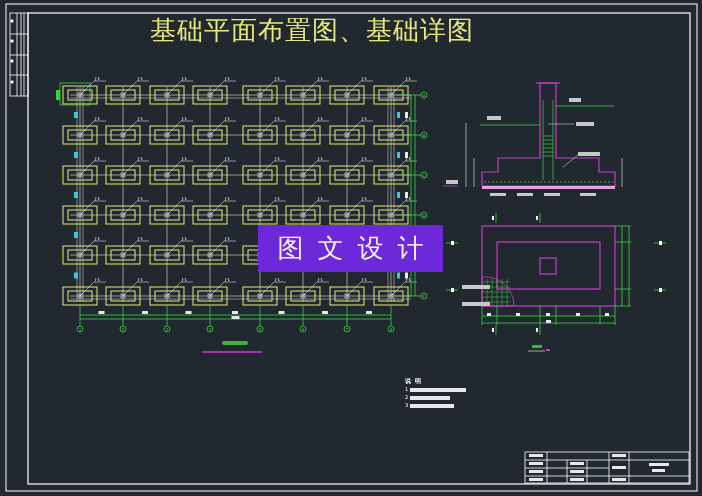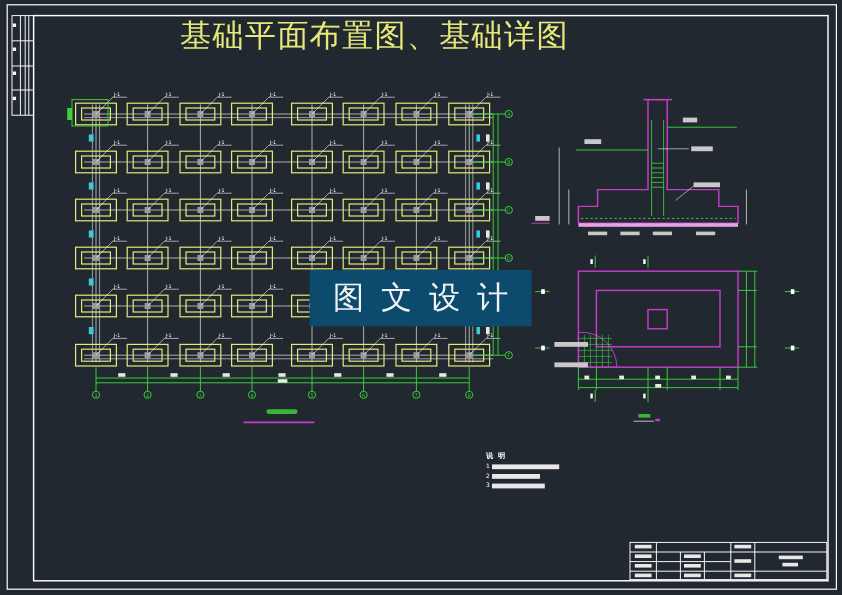--- a/index.html
+++ b/index.html
@@ -1,19 +1,19 @@
 <!DOCTYPE html>
 <html><head>
 <meta charset="utf-8">
 <style>
   html,body{margin:0;padding:0;}
   body{width:702px;height:496px;background:#212830;position:relative;overflow:hidden;font-family:"DejaVu Sans",sans-serif;}
   #canvas{position:absolute;left:0;top:0;width:702px;height:496px;}
   .title{position:absolute;left:150px;top:14px;color:#e6e87a;font-family:"DejaVu Serif",serif;font-size:26px;letter-spacing:1px;white-space:nowrap;line-height:32px;}
-  .watermark{position:absolute;left:258px;top:225px;width:185px;height:47px;background:#0c4a6e;display:flex;align-items:center;justify-content:center;}
+  .watermark{position:absolute;left:258px;top:225px;width:185px;height:47px;background:#6d28d9;display:flex;align-items:center;justify-content:center;}
   .watermark span{color:#f2f2f2;font-family:"DejaVu Serif",serif;font-size:26px;letter-spacing:14px;padding-left:14px;}
   .notes{position:absolute;left:405px;top:377px;color:#ffffff;font-size:5px;line-height:8px;}
   .notes .nh{font-size:6px;font-weight:bold;letter-spacing:4px;}
   .notes .bar{display:inline-block;height:4px;background:#e8e8e8;vertical-align:middle;}
 </style>
 </head>
 <body>
 
 <div id="canvas">
   <svg id="svg" width="702" height="496" viewBox="0 0 702 496" xmlns="http://www.w3.org/2000/svg">

